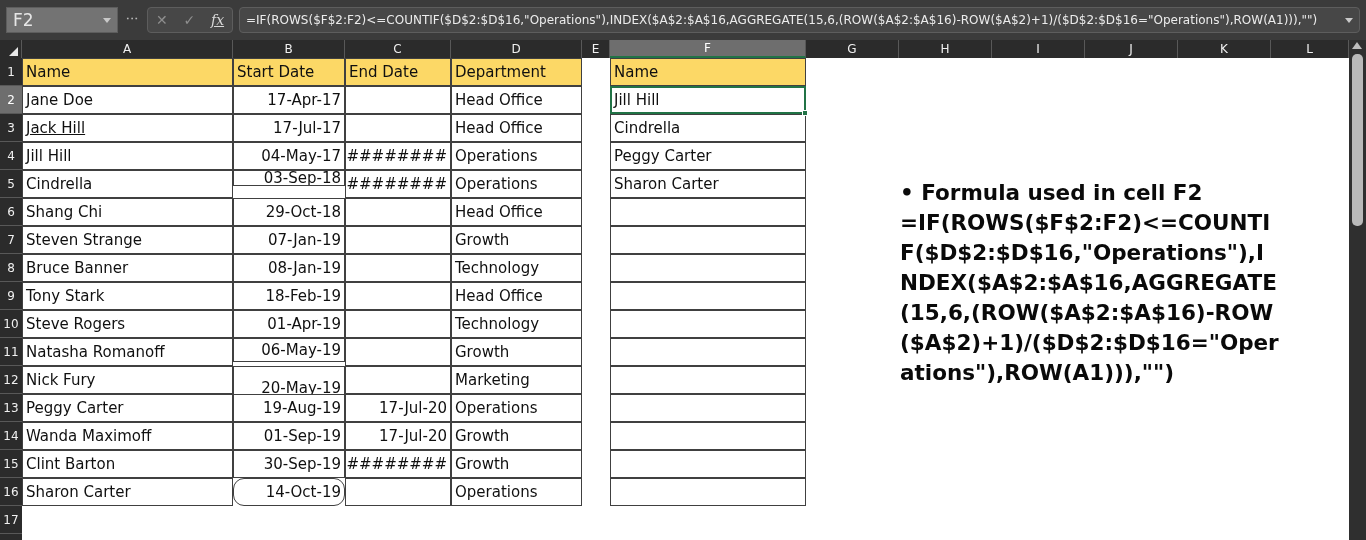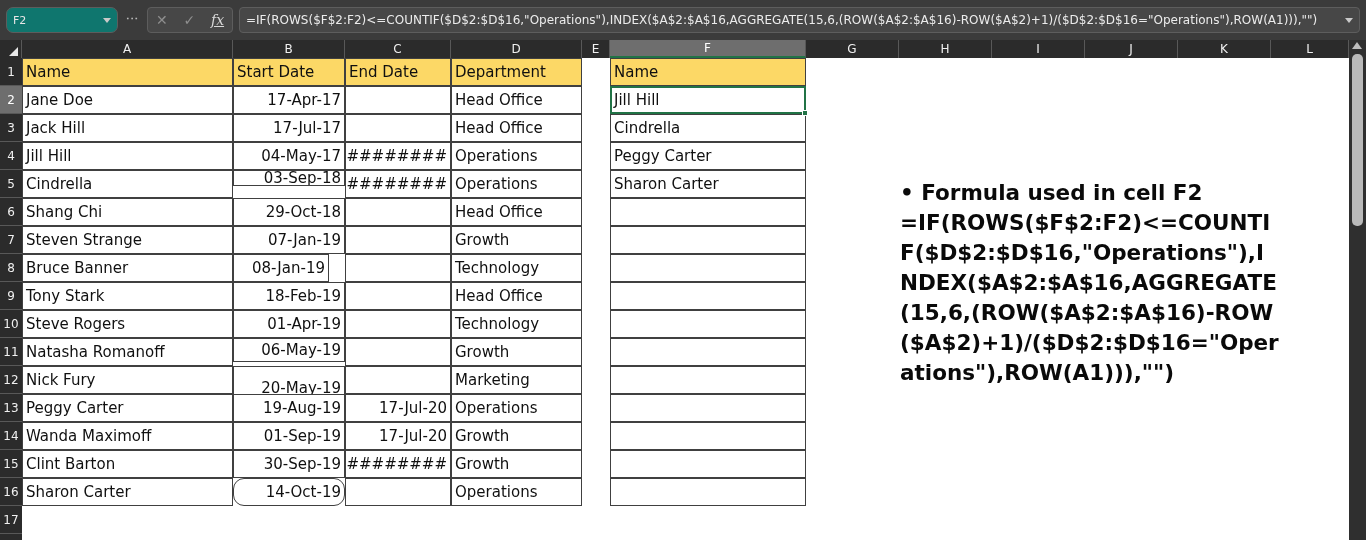--- a/index.html
+++ b/index.html
@@ -15,26 +15,26 @@
   #formula-bar {
     position: absolute; left: 0; top: 0;
     width: 1366px; height: 40px;
     background: #3b3b3b;
     display: flex; align-items: center;
     padding: 0 6px;
     gap: 6px;
   }
   #name-box {
     width: 112px; height: 26px;
-    background: #0f766e;
+    background: #737373;
     border: 1px solid #5d5d5d;
-    border-radius: 7px;
+    border-radius: 0;
     display: flex; align-items: center;
     padding: 0 6px;
-    color: #e6e6e6; font-size: 11px;
+    color: #e6e6e6; font-size: 17px;
     flex: none;
   }
   #name-box .nb-text { flex: 1; }
   .chev {
     width: 0; height: 0;
     border-left: 4.5px solid transparent;
     border-right: 4.5px solid transparent;
     border-top: 5px solid #c9c9c9;
     flex: none;
   }
@@ -247,42 +247,42 @@
 
   <div id="cells-layer">
       <div class="cell hdr txt" style="left: 22px; top: 18px; width: 211px; height: 28px;">Name</div>
       <div class="cell hdr txt" style="left: 233px; top: 18px; width: 112px; height: 28px;">Start Date</div>
       <div class="cell hdr txt" style="left: 345px; top: 18px; width: 106px; height: 28px;">End Date</div>
       <div class="cell hdr txt" style="left: 451px; top: 18px; width: 131px; height: 28px;">Department</div>
       <div class="cell txt" style="left: 22px; top: 46px; width: 211px; height: 28px;">Jane Doe</div>
       <div class="cell num" style="left: 233px; top: 46px; width: 112px; height: 28px;">17-Apr-17</div>
       <div class="cell num" style="left: 345px; top: 46px; width: 106px; height: 28px;"></div>
       <div class="cell txt" style="left: 451px; top: 46px; width: 131px; height: 28px;">Head Office</div>
-      <div class="cell txt" style="left: 22px; top: 74px; width: 211px; height: 28px;">Jack Hill</div>
+      <div class="cell txt" style="left: 22px; top: 74px; width: 211px; height: 28px; text-decoration: underline;">Jack Hill</div>
       <div class="cell num" style="left: 233px; top: 74px; width: 112px; height: 28px;">17-Jul-17</div>
       <div class="cell num" style="left: 345px; top: 74px; width: 106px; height: 28px;"></div>
       <div class="cell txt" style="left: 451px; top: 74px; width: 131px; height: 28px;">Head Office</div>
       <div class="cell txt" style="left: 22px; top: 102px; width: 211px; height: 28px;">Jill Hill</div>
       <div class="cell num" style="left: 233px; top: 102px; width: 112px; height: 28px;">04-May-17</div>
       <div class="cell num" style="left: 345px; top: 102px; width: 106px; height: 28px;">##########</div>
       <div class="cell txt" style="left: 451px; top: 102px; width: 131px; height: 28px;">Operations</div>
       <div class="cell txt" style="left: 22px; top: 130px; width: 211px; height: 28px;">Cindrella</div>
       <div class="cell num" style="left: 233px; top: 130px; width: 112px; height: 16px;">03-Sep-18</div>
       <div class="cell num" style="left: 345px; top: 130px; width: 106px; height: 28px;">##########</div>
       <div class="cell txt" style="left: 451px; top: 130px; width: 131px; height: 28px;">Operations</div>
       <div class="cell txt" style="left: 22px; top: 158px; width: 211px; height: 28px;">Shang Chi</div>
       <div class="cell num" style="left: 233px; top: 158px; width: 112px; height: 28px;">29-Oct-18</div>
       <div class="cell num" style="left: 345px; top: 158px; width: 106px; height: 28px;"></div>
       <div class="cell txt" style="left: 451px; top: 158px; width: 131px; height: 28px;">Head Office</div>
       <div class="cell txt" style="left: 22px; top: 186px; width: 211px; height: 28px;">Steven Strange</div>
       <div class="cell num" style="left: 233px; top: 186px; width: 112px; height: 28px;">07-Jan-19</div>
       <div class="cell num" style="left: 345px; top: 186px; width: 106px; height: 28px;"></div>
       <div class="cell txt" style="left: 451px; top: 186px; width: 131px; height: 28px;">Growth</div>
       <div class="cell txt" style="left: 22px; top: 214px; width: 211px; height: 28px;">Bruce Banner</div>
-      <div class="cell num" style="left: 233px; top: 214px; width: 96px; height: 28px;">08-Jan-19</div>
+      <div class="cell num" style="left: 233px; top: 214px; width: 112px; height: 28px;">08-Jan-19</div>
       <div class="cell num" style="left: 345px; top: 214px; width: 106px; height: 28px;"></div>
       <div class="cell txt" style="left: 451px; top: 214px; width: 131px; height: 28px;">Technology</div>
       <div class="cell txt" style="left: 22px; top: 242px; width: 211px; height: 28px;">Tony Stark</div>
       <div class="cell num" style="left: 233px; top: 242px; width: 112px; height: 28px;">18-Feb-19</div>
       <div class="cell num" style="left: 345px; top: 242px; width: 106px; height: 28px;"></div>
       <div class="cell txt" style="left: 451px; top: 242px; width: 131px; height: 28px;">Head Office</div>
       <div class="cell txt" style="left: 22px; top: 270px; width: 211px; height: 28px;">Steve Rogers</div>
       <div class="cell num" style="left: 233px; top: 270px; width: 112px; height: 28px;">01-Apr-19</div>
       <div class="cell num" style="left: 345px; top: 270px; width: 106px; height: 28px;"></div>
       <div class="cell txt" style="left: 451px; top: 270px; width: 131px; height: 28px;">Technology</div>

